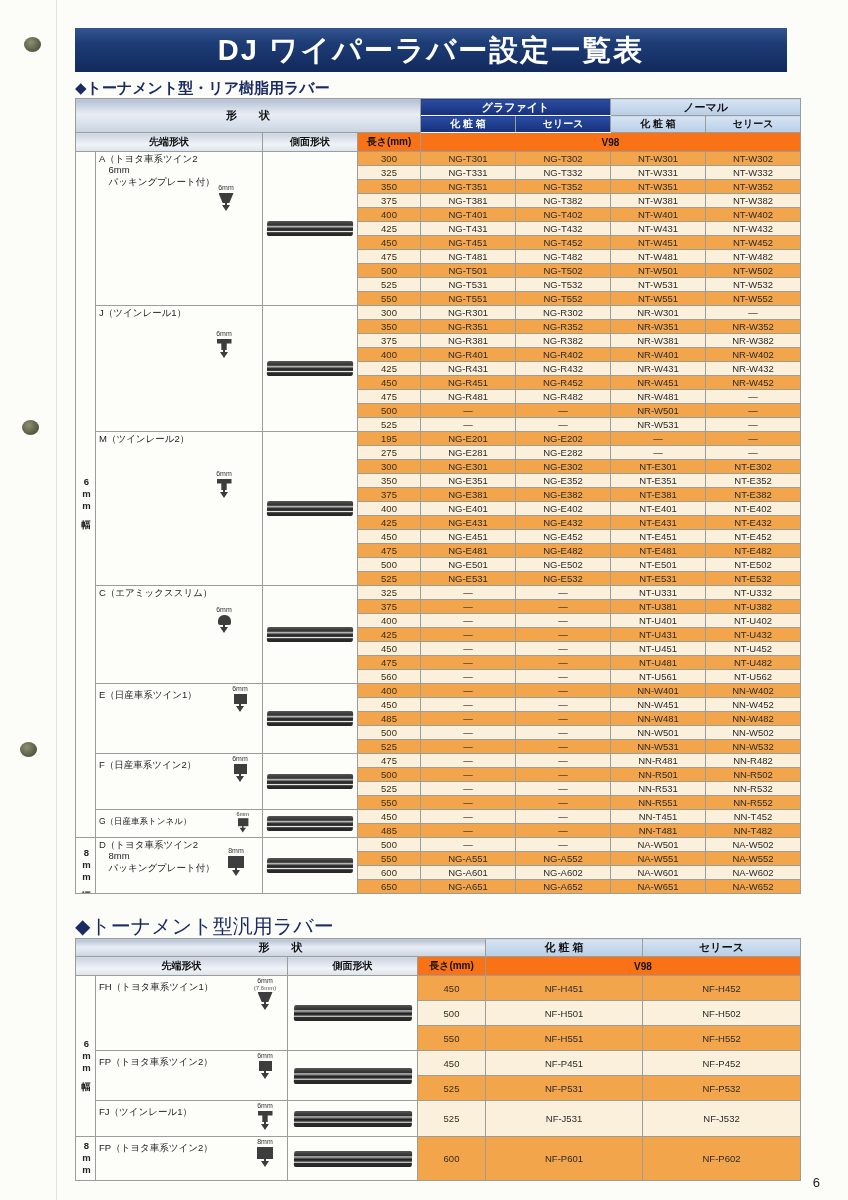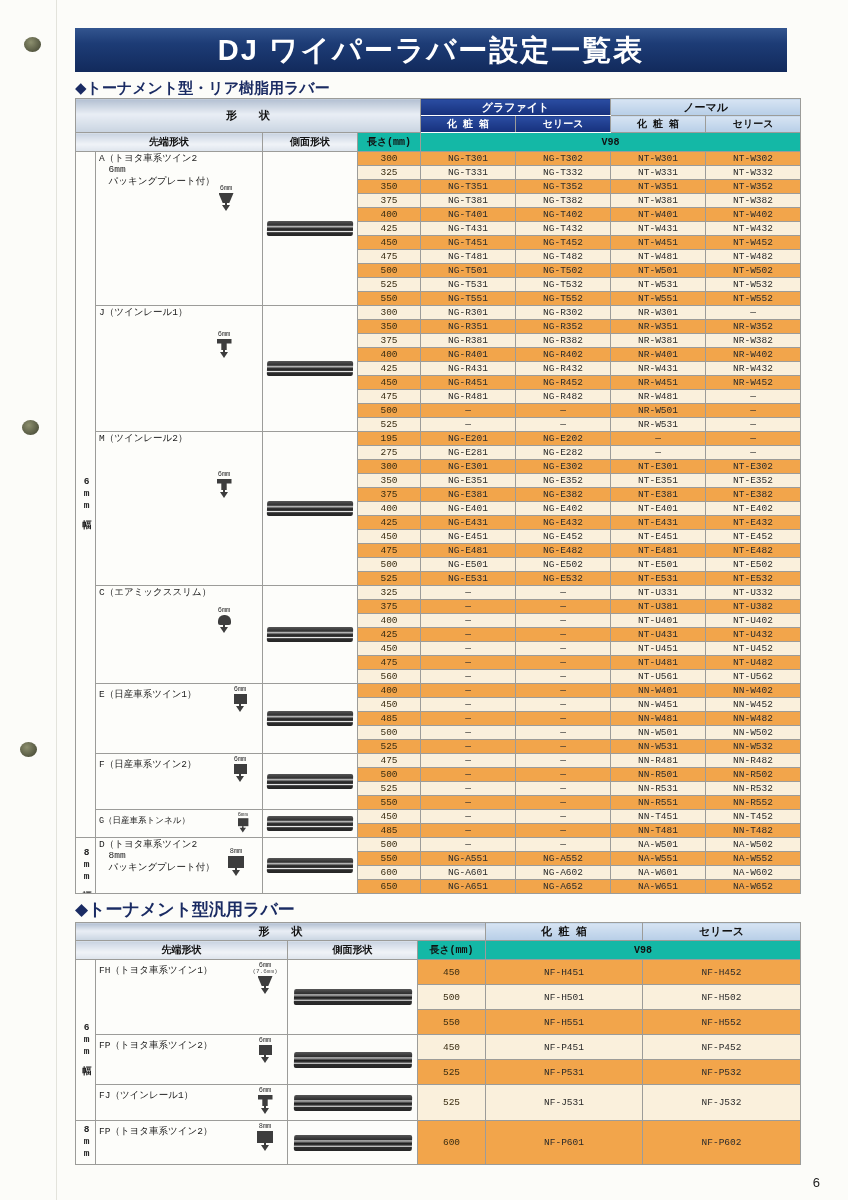--- a/index.html
+++ b/index.html
@@ -8,36 +8,36 @@
   .edge-line{position:absolute;left:56px;top:0;bottom:0;width:1px;background:#e3e3dc;}
   .hole{position:absolute;width:17px;height:15px;border-radius:50%;
         background:radial-gradient(circle at 40% 35%,#8d906f,#585b44 65%,#3d402f);}
   .content{position:absolute;left:75px;top:28px;width:725px;}
 
   
   .title-bar{width:712px;height:44px;line-height:44px;text-align:center;color:#fff;
      font-size:29px;font-weight:bold;letter-spacing:2px;
      background:linear-gradient(180deg,#33558f 0%,#1d3c76 35%,#122a5c 100%);}
   .sec-head{font-size:15px;font-weight:bold;color:#1a2b63;height:20px;line-height:20px;margin-top:6px;}
-  .sec-head2{font-size:17px;font-weight:bold;color:#1a2b63;height:16px;line-height:16px;margin-top:8px;}
+  .sec-head2{font-size:20px;font-weight:normal;color:#1a2b63;height:16px;line-height:16px;margin-top:24px;}
 
   
-  table{border-collapse:collapse;table-layout:fixed;width:725px;font-family:Liberation Mono, monospace;}
+  table{border-collapse:collapse;table-layout:fixed;width:725px;}
   td,th{border:1px solid #9c9c99;padding:0;overflow:hidden;white-space:nowrap;}
   table{border:1.5px solid #6a6a66;}
   thead th{font-weight:bold;color:#111;}
   .hr1 th{height:16px;font-size:11px;}
   .hr2 th{height:16px;font-size:10px;}
   .hr3 th{height:18px;font-size:10px;}
   .th-shape{background:linear-gradient(180deg,#b3c0d2 0%,#e9eef5 45%,#c9d4e1 100%);font-size:13px;}
   .th-graphite{background:linear-gradient(180deg,#2b4da2 0%,#16307c 100%);color:#fff !important;border-bottom:1px solid #fff;}
   .th-graphite.sub{border-top:1px solid #fff;}
   .th-normal{background:linear-gradient(180deg,#d7e4f3 0%,#b7cee7 100%);}
   .th-tip,.th-side{background:linear-gradient(180deg,#c9d3e1 0%,#f0f3f8 60%,#dde4ec 100%);}
-  .th-len,.th-v98{background:#14b8a6;font-size:11px;}
+  .th-len,.th-v98{background:#f97316;font-size:11px;}
 
   tbody tr{height:14px;}
   .row-orange{background:#f2a54b;}
   .row-cream{background:#faf0dc;}
   .lencell,.partcell{text-align:center;font-size:9.5px;line-height:13px;color:#2b2b2b;}
   .lencell{color:#3a2d12;margin-left:48px;}
   .wcol,.tipcell,.sidecell{background:#fdfdfa;}
   .wcol{text-align:center;vertical-align:middle;}
   .wlabel{writing-mode:vertical-rl;text-orientation:upright;margin:0 auto;font-size:9.5px;font-weight:bold;color:#222;letter-spacing:1px;}
   .tipcell{position:relative;vertical-align:top;text-align:left;margin-left:17px;}

